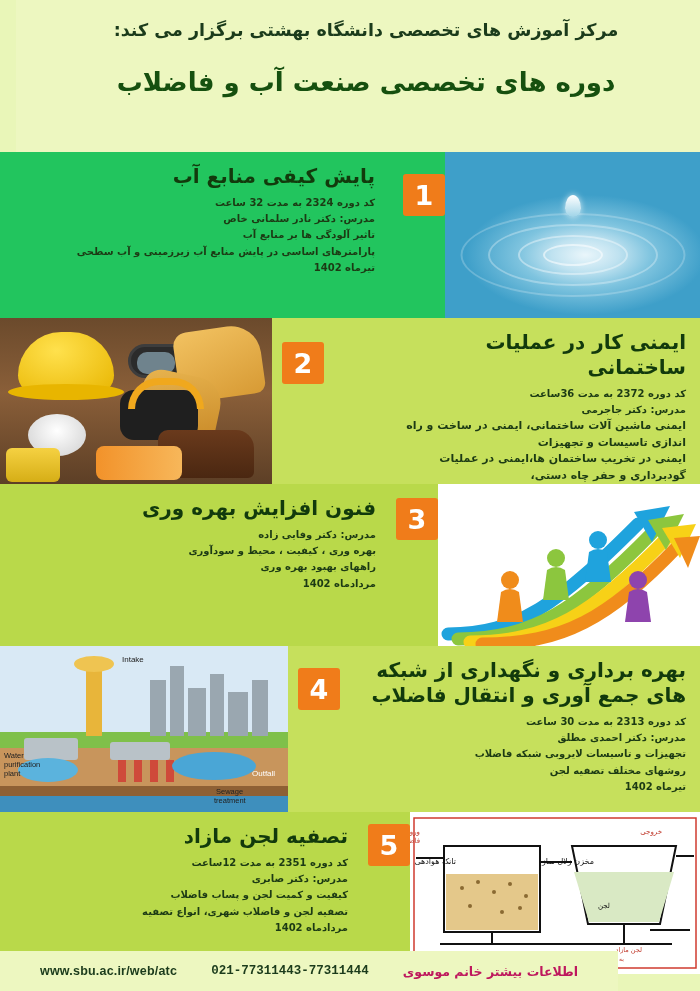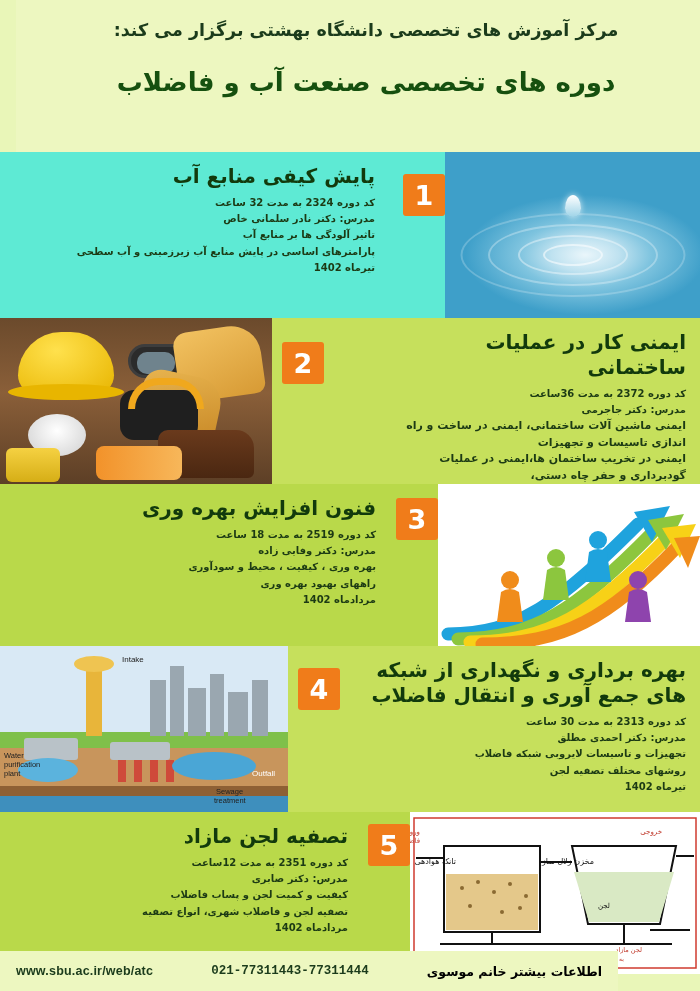--- a/index.html
+++ b/index.html
@@ -41,21 +41,21 @@
     direction:rtl;
     line-height:1.35;
   }
 
   
   .row {
     position:absolute;
     left:0; width:700px;
     overflow:hidden;
   }
-  .row-1 { top:152px; height:166px; background:#5eead4; }
+  .row-1 { top:152px; height:166px; background:#22c55e; }
   .row-2 { top:318px; height:166px; background:#c6e05c; }
   .row-3 { top:484px; height:162px; background:#b9d94a; }
   .row-4 { top:646px; height:166px; background:#c6e05c; }
   .row-5 { top:812px; height:162px; background:#b9d94a; }
 
   .img-box {
     position:absolute; top:0; height:100%;
     overflow:hidden;
   }
   .img-left  { left:0;  width:290px; }
@@ -88,33 +88,33 @@
     font-size:27px; font-weight:bold; color:#ffffff;
     border-radius:3px;
   }
   .badge.orange { background:#f07c1a; }
 
   
   .footer {
     position:absolute; left:0; bottom:0; width:618px; height:40px;
     background:#edf7c0;
     display:flex; align-items:center; justify-content:space-between;
-    padding:0 16px;
+    padding:0 40px;
   }
   .footer-left {
     font-size:12.5px; font-weight:bold; color:#1b3b1b;
     font-family:"Liberation Sans", sans-serif;
     letter-spacing:0.2px;
   }
   .footer-mid {
     font-size:12.5px; font-weight:bold; color:#1b3b1b;
     font-family:Liberation Mono, monospace;
   }
   .footer-right {
-    font-size:12.5px; font-weight:bold; color:#000000;
+    font-size:12.5px; font-weight:bold; color:#be185d;
     direction:rtl;
   }
 
   
 
   
   .water {
     width:100%; height:100%;
     background:
       radial-gradient(ellipse 120px 60px at 55% 62%, #eaf6fb 0%, #bfe2f0 28%, #7fc4df 55%, #3e9fc9 100%),
@@ -293,21 +293,20 @@
             </g>
           <g fill="#8e44ad">
               <circle cx="200" cy="96" r="9"></circle>
               <path d="M191 108 q9 -6 18 0 l4 30 h-26 z"></path>
             </g>
         </svg>
       </div>
     </div>
     <div class="txt txt-left" style="width:438px; padding-right:62px;">
       <div class="course-title">فنون افزایش بهره وری</div>
-      <div class="course-line">کد دوره 2519 به مدت 18 ساعت</div>
       <div class="course-line">مدرس: دکتر وفایی زاده</div>
       <div class="course-line">بهره وری ، کیفیت ، محیط و سودآوری</div>
       <div class="course-line">راههای بهبود بهره وری</div>
       <div class="course-line">مردادماه 1402</div>
     </div>
     <div class="badge orange" style="right:262px; top:14px;">3</div>
   </div>
 
   <div class="row row-4">
     <div class="img-box img-left" style="width:288px;">

